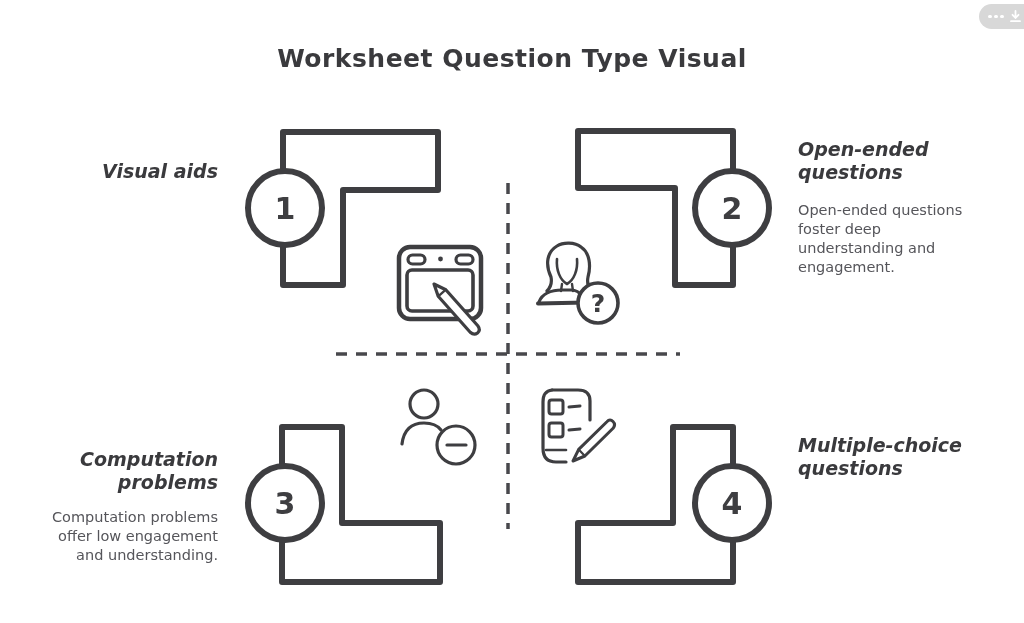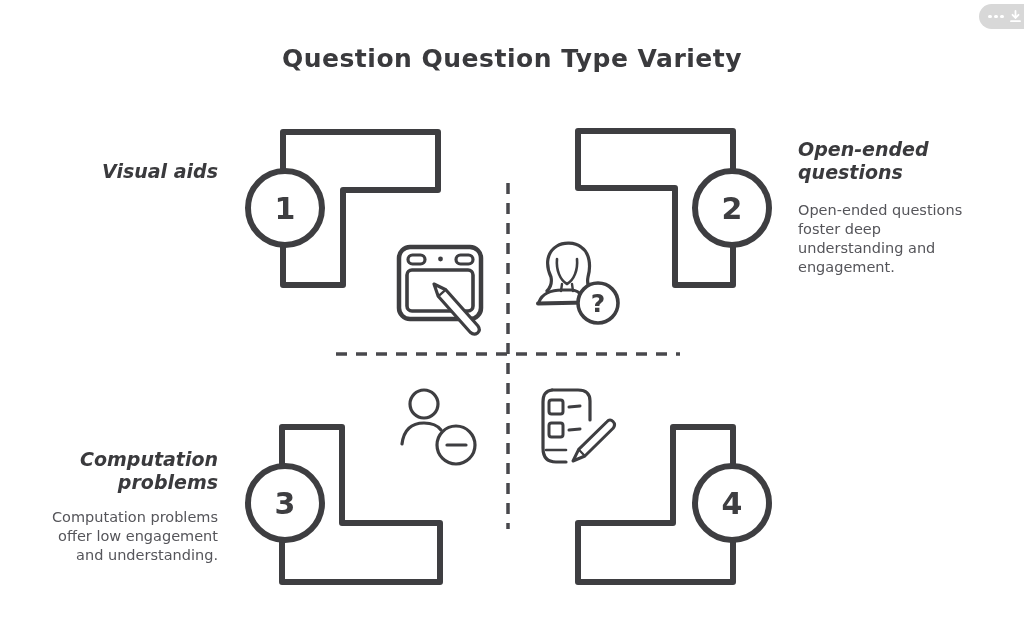--- a/index.html
+++ b/index.html
@@ -100,35 +100,36 @@
       <rect x="549" y="400" width="14" height="14" rx="2.5" stroke-width="3"></rect>
       <rect x="549" y="423" width="14" height="14" rx="2.5" stroke-width="3"></rect>
       <path d="M569,407 L580,406" stroke-width="3"></path>
       <path d="M569,430 L580,429" stroke-width="3"></path>
       <path d="M546,450 L566,450" stroke-width="2.6"></path>
       <path d="M573,461 L578.7,449.4 L606.9,421.7 Q610,418.5 613,421.5 Q616,424.5 613.1,428.3 L584.9,456 Z" fill="#ffffff" stroke-width="3"></path>
       <path d="M578.7,449.4 L584.9,456" stroke-width="2.2"></path>
     </g>
   </svg>
 
-  <h1 class="page-title">Question Question Type Variety</h1>
+  <h1 class="page-title">Worksheet Question Type Visual</h1>
 
   <div class="num num1">1</div>
   <div class="num num2">2</div>
   <div class="num num3">3</div>
   <div class="num num4">4</div>
 
   <div class="qtitle q1t">Visual aids</div>
 
   <div class="qtitle q2t">Open-ended questions</div>
   <div class="qdesc q2d">Open-ended questions foster deep understanding and engagement.</div>
 
   <div class="qtitle q3t">Computation problems</div>
   <div class="qdesc q3d">Computation problems offer low engagement and understanding.</div>
 
+  <div class="qtitle q4t">Multiple-choice questions</div>
 
   <div class="pill">
     <span class="dots">
       <i></i>
         <i></i>
         <i></i>
     </span>
     <svg width="13" height="13" viewBox="0 0 13 13">
       <path d="M6.5,1 L6.5,7 M3.5,4.8 L6.5,8 L9.5,4.8" fill="none" stroke="#ffffff" stroke-width="1.8" stroke-linecap="round" stroke-linejoin="round"></path>
       <path d="M2,11.2 L11,11.2" stroke="#ffffff" stroke-width="1.8" stroke-linecap="round"></path>

